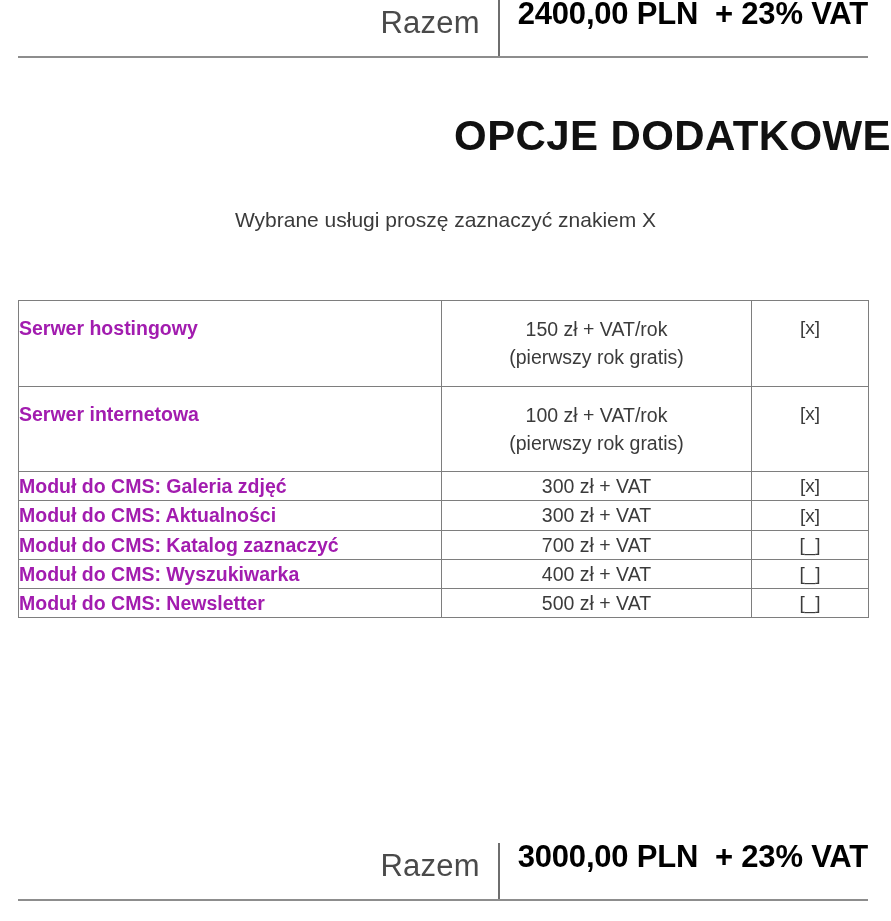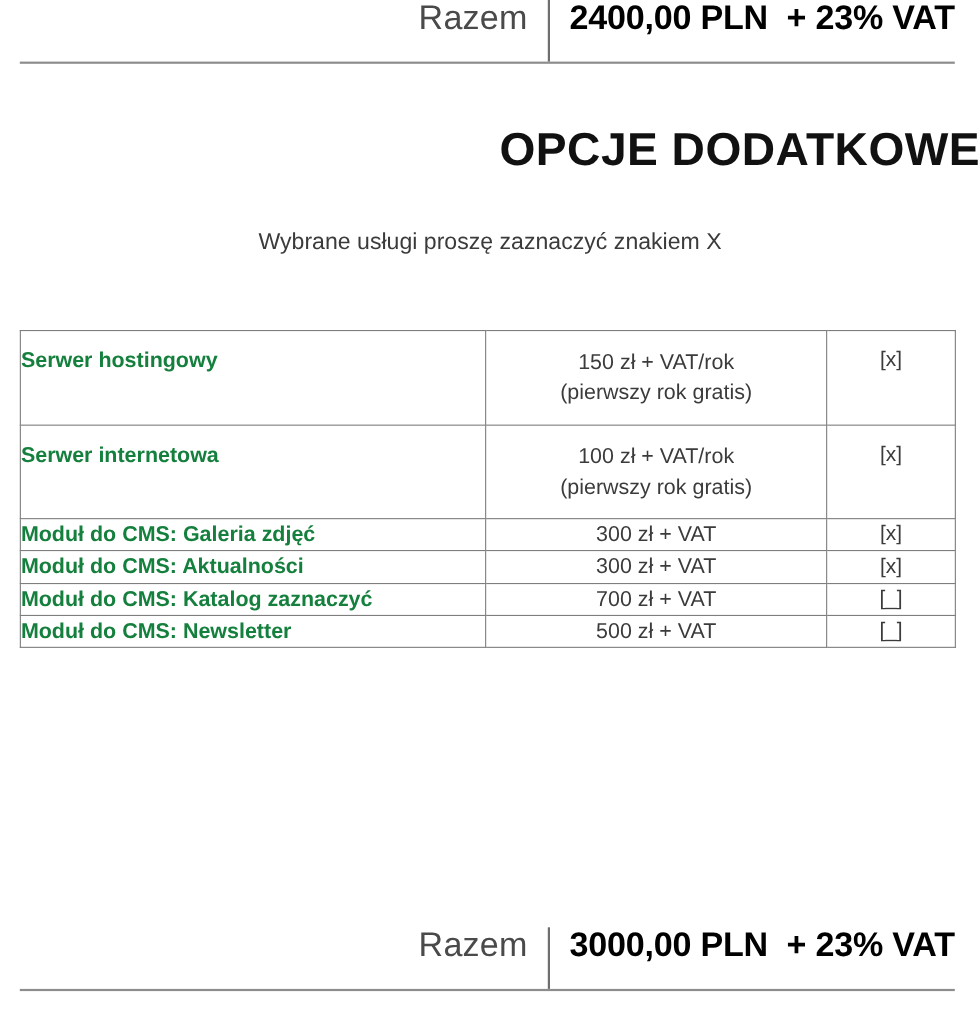--- a/index.html
+++ b/index.html
@@ -23,21 +23,21 @@
     box-sizing: border-box;
   }
 
   
   .total-bar {
     position: absolute;
     left: 18px;
     width: 850px;
     box-sizing: border-box;
     display: flex;
-    align-items: flex-start;
+    align-items: center;
     justify-content: flex-end;
     border-bottom: 2px solid #8d8d8d;
   }
   .total-bar.top {
     top: 0px;
     height: 58px;
   }
   .total-bar.bottom {
     top: 843px;
     height: 58px;
@@ -109,21 +109,21 @@
     vertical-align: middle;
     padding: 0;
   }
   .col-name  { width: 423px; }
   .col-price { width: 310px; }
   .col-mark  { width: 117px; }
 
   .cell-name {
     font-size: 19.5px;
     font-weight: 700;
-    color: #15803d;
+    color: #a21caf;
     padding: 12px 0 12px 16px;
     line-height: 1.35;
   }
   .cell-price {
     font-size: 19.5px;
     font-weight: 400;
     color: #3b3b3b;
     text-align: center;
     padding: 12px 8px;
     line-height: 1.45;
@@ -192,20 +192,25 @@
           <td class="cell-name">Moduł do CMS: Aktualności</td>
           <td class="cell-price"><span>300 zł + VAT</span></td>
           <td class="cell-mark">[x]</td>
         </tr>
         <tr>
           <td class="cell-name">Moduł do CMS: Katalog zaznaczyć</td>
           <td class="cell-price"><span>700 zł + VAT</span></td>
           <td class="cell-mark">[_]</td>
         </tr>
         <tr>
+          <td class="cell-name">Moduł do CMS: Wyszukiwarka</td>
+          <td class="cell-price"><span>400 zł + VAT</span></td>
+          <td class="cell-mark">[_]</td>
+        </tr>
+        <tr>
           <td class="cell-name">Moduł do CMS: Newsletter</td>
           <td class="cell-price"><span>500 zł + VAT</span></td>
           <td class="cell-mark">[_]</td>
         </tr>
       </tbody>
   </table>
 
   <div class="total-bar bottom">
     <span class="total-label">Razem</span>
     <span class="total-divider"></span>

